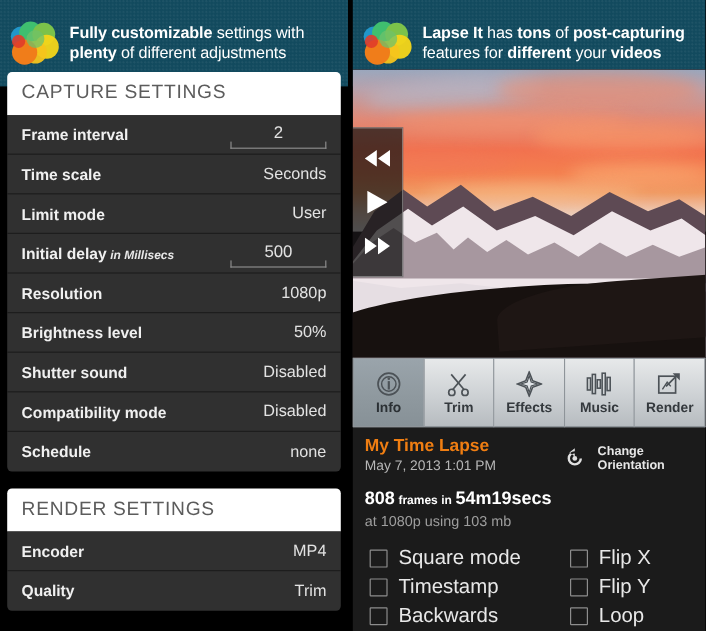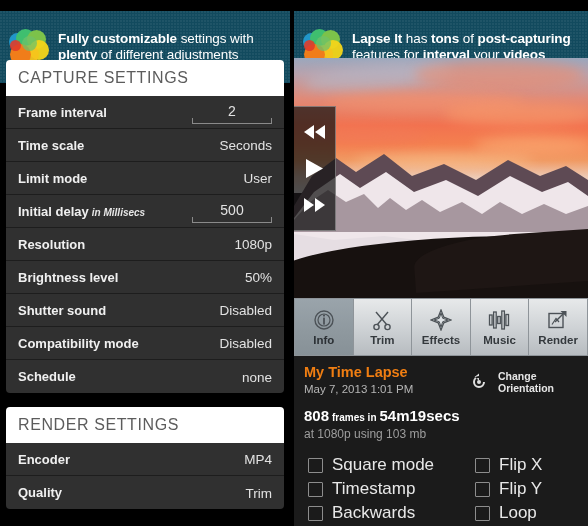--- a/index.html
+++ b/index.html
@@ -6,21 +6,21 @@
   html, body {
     width: 588px; height: 526px;
     background: #000;
     font-family: "Liberation Sans", sans-serif;
     overflow: hidden;
   }
   #app { position: relative; width: 588px; height: 526px; background:#000; }
 
   
   .banner {
-    position: absolute; top: 11px; height: 72px;
+    position: absolute; top: 0; height: 72px;
     background-color: #124a5e;
     background-image:
       radial-gradient(circle at 1px 1px, rgba(255,255,255,0.055) 0.8px, transparent 1px);
     background-size: 3px 3px;
     display: flex; align-items: center;
   }
   .banner-left  { left: 0;   width: 290px; }
   .banner-right { left: 294px; width: 294px; }
 
   .logo { width: 40px; height: 40px; margin: 0 10px 0 8px; position: relative; flex: 0 0 auto; }
@@ -201,21 +201,21 @@
         <span class="p2"></span>
         <span class="p3"></span>
       <span class="p4"></span>
         <span class="p5"></span>
         <span class="p6"></span>
       <span class="p7"></span>
         <span class="p8"></span>
     </div>
     <div class="banner-text">
       <b>Lapse It</b><span> has </span><b>tons</b><span> of </span><b>post-capturing</b><br>
-      <span>features for </span><b>interval</b><span> your </span><b>videos</b>
+      <span>features for </span><b>different</b><span> your </span><b>videos</b>
     </div>
   </div>
 
   <div class="left-panel">
     <div class="card">
       <div class="section-header">CAPTURE SETTINGS</div>
       <div class="rows" id="capture-rows">
           <div class="row">
             <div class="row-label">Frame interval</div>
             <div class="field"><span class="row-value">2</span></div>

